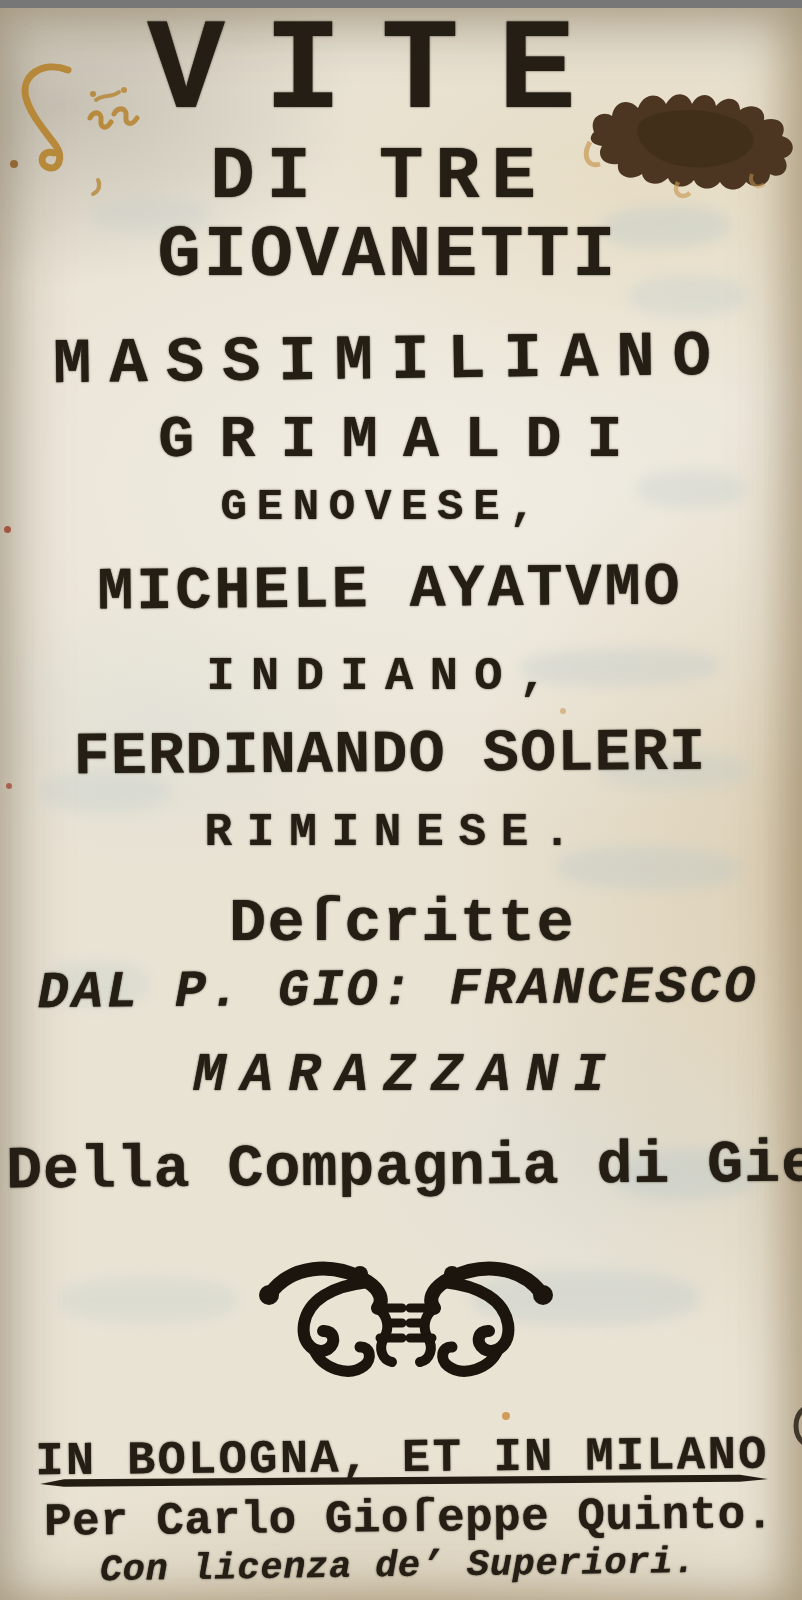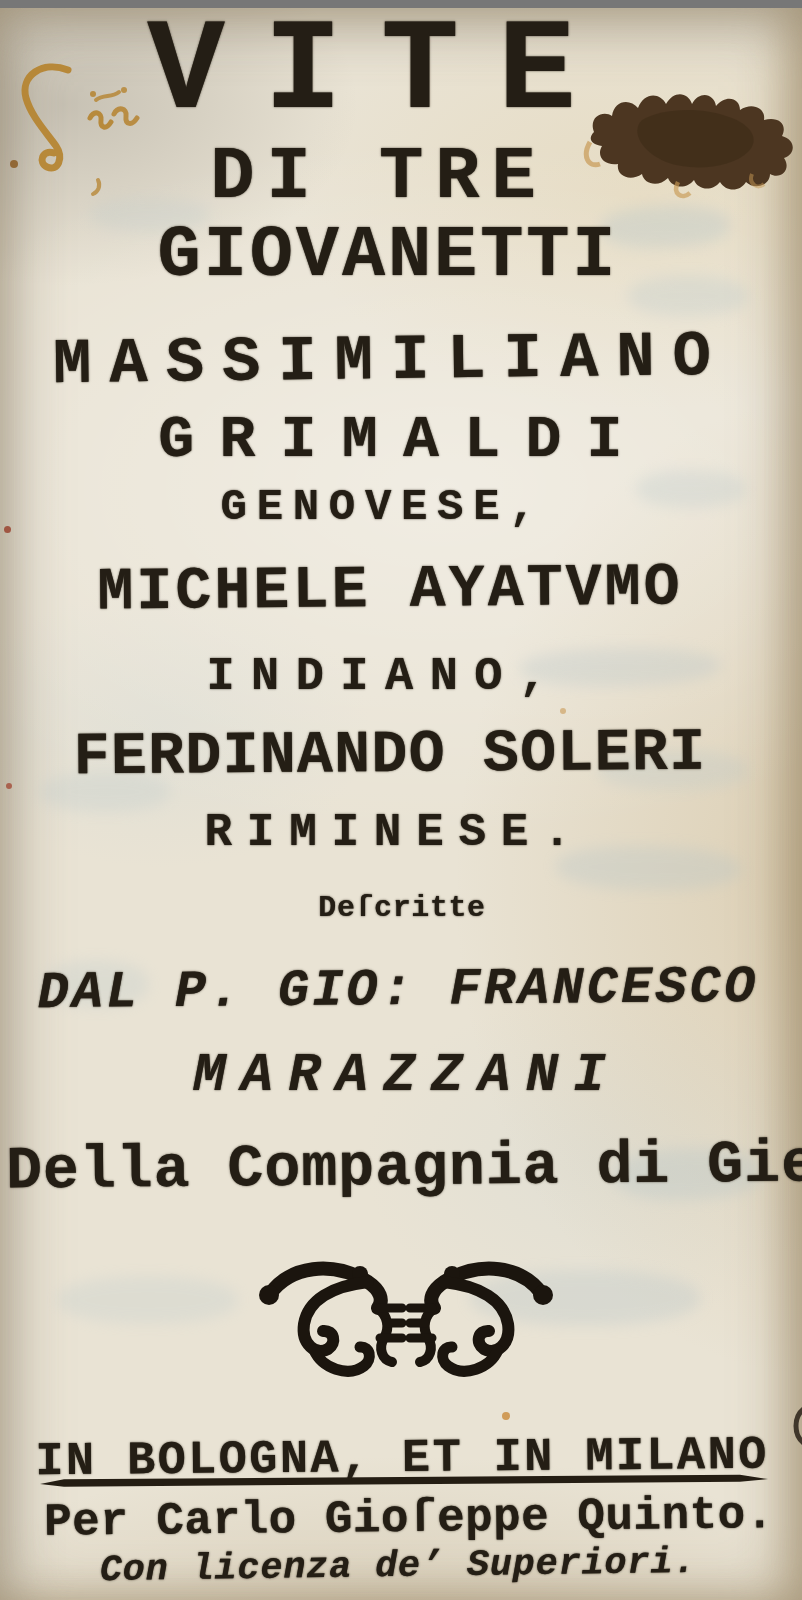--- a/index.html
+++ b/index.html
@@ -97,21 +97,21 @@
   <div class="line" style="top:477px;font-size:44px;letter-spacing:.22em;transform:translateX(-18px);">GENOVESE,</div>
 
   <div class="line" style="top:552px;font-size:60px;letter-spacing:.05em;transform:translateX(-11px) rotate(-0.5deg);">MICHELE AYATVMO</div>
 
   <div class="line" style="top:645px;font-size:47px;letter-spacing:.35em;transform:translateX(-16px);">INDIANO,</div>
 
   <div class="line" style="top:717px;font-size:60px;letter-spacing:.02em;transform:translateX(-11px) rotate(-0.4deg);">FERDINANDO SOLERI</div>
 
   <div class="line" style="top:802px;font-size:46px;letter-spacing:.32em;transform:translateX(-6px);">RIMINESE.</div>
 
-  <div class="line" style="top:885px;font-size:30px;letter-spacing:.02em;transform:translateX(1px);">Deſcritte</div>
+  <div class="line" style="top:885px;font-size:62px;letter-spacing:.02em;transform:translateX(1px);">Deſcritte</div>
 
   <div class="line it" style="top:957px;font-size:52px;letter-spacing:.06em;transform:translateX(-3px) rotate(-0.5deg);">DAL P. GIO: FRANCESCO</div>
 
   <div class="line it" style="top:1041px;font-size:54px;letter-spacing:.28em;transform:translateX(6px);">MARAZZANI</div>
 
   <div class="line" style="top:1130px;font-size:60px;letter-spacing:.015em;transform:translateX(6px) rotate(-0.5deg);">Della Compagnia di Giesù.</div>
 
   <svg width="300" height="140" viewBox="0 0 300 140" style="position:absolute;left:256px;top:1242px;">
     <g id="fhalf" stroke="#1b150e" fill="none" stroke-linecap="round">
       <path d="M14,44 C34,16 76,10 112,32 C124,40 128,50 122,58" stroke-width="14"></path>

